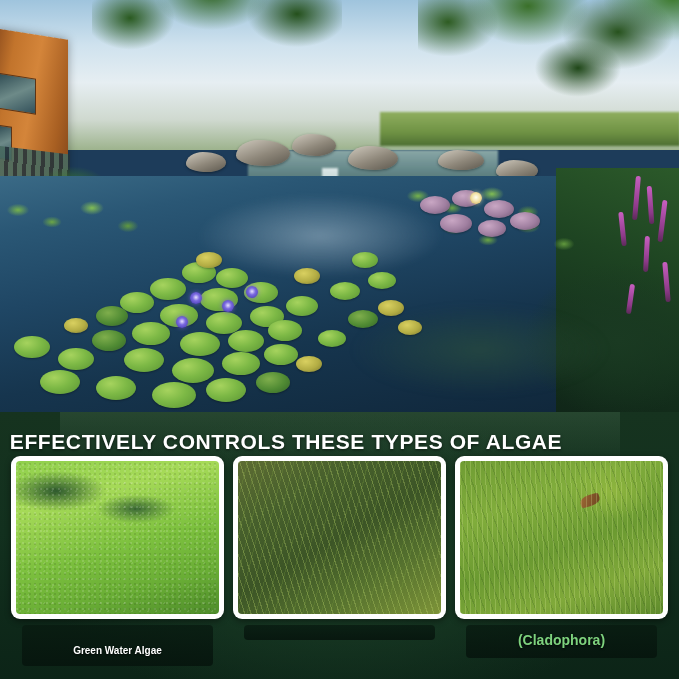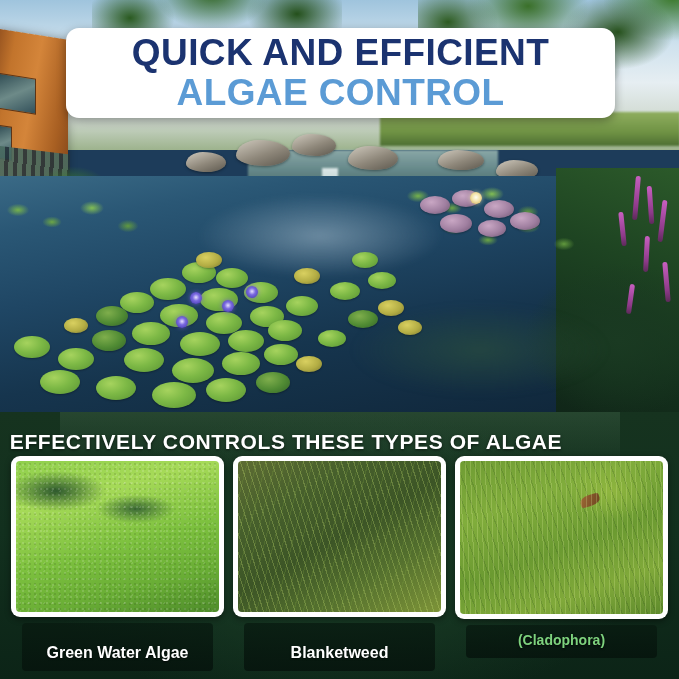--- a/index.html
+++ b/index.html
@@ -274,21 +274,21 @@
   }
 
   .caption {
     width:191px; margin-top:6px;
     background:linear-gradient(180deg, rgba(8,26,16,.78), rgba(6,20,13,.88));
     border-radius:4px;
     padding:7px 2px 8px;
     text-align:center;
   }
   .cap-name {
-    font-size:16px; font-weight:bold; color:#ffffff;
+    font-size:10px; font-weight:bold; color:#ffffff;
     line-height:1.25; white-space:nowrap;
     text-shadow:0 1px 2px rgba(0,0,0,.75);
     margin-top:13px;
   }
   .cap-sci {
     font-size:14px; font-weight:bold; color:#7ed37e;
     line-height:1.25; white-space:nowrap;
     text-shadow:0 1px 2px rgba(0,0,0,.75);
   }
 </style>
@@ -394,24 +394,20 @@
 
     <div class="spike" style="left:634px; top:176px; height:44px; transform:rotate(5deg);"></div>
     <div class="spike" style="left:648px; top:186px; height:38px; transform:rotate(-4deg);"></div>
     <div class="spike" style="left:660px; top:200px; height:42px; transform:rotate(7deg);"></div>
     <div class="spike" style="left:620px; top:212px; height:34px; transform:rotate(-6deg);"></div>
     <div class="spike" style="left:644px; top:236px; height:36px; transform:rotate(3deg);"></div>
     <div class="spike" style="left:664px; top:262px; height:40px; transform:rotate(-5deg);"></div>
     <div class="spike" style="left:628px; top:284px; height:30px; transform:rotate(8deg);"></div>
   </div>
 
-  <div class="banner">
-    <div class="hl1">QUICK AND EFFICIENT</div>
-    <div class="hl2">ALGAE CONTROL</div>
-  </div>
 
   <div class="lower">
     <div class="lower-sheen"></div>
     <div class="sub-title">EFFECTIVELY CONTROLS THESE TYPES OF ALGAE</div>
 
     <div class="cards">
 
       <div class="card">
         <div class="thumb">
           <div class="thumb-inner t1"></div>
@@ -419,21 +415,20 @@
         <div class="caption">
           <div class="cap-name">Green Water Algae</div>
         </div>
       </div>
 
       <div class="card">
         <div class="thumb">
           <div class="thumb-inner t2"></div>
         </div>
         <div class="caption">
-          <div class="cap-name">Blanketweed</div>
         </div>
       </div>
 
       <div class="card">
         <div class="thumb">
           <div class="thumb-inner t3">
             <div class="leaf-bit"></div>
           </div>
         </div>
         <div class="caption">

